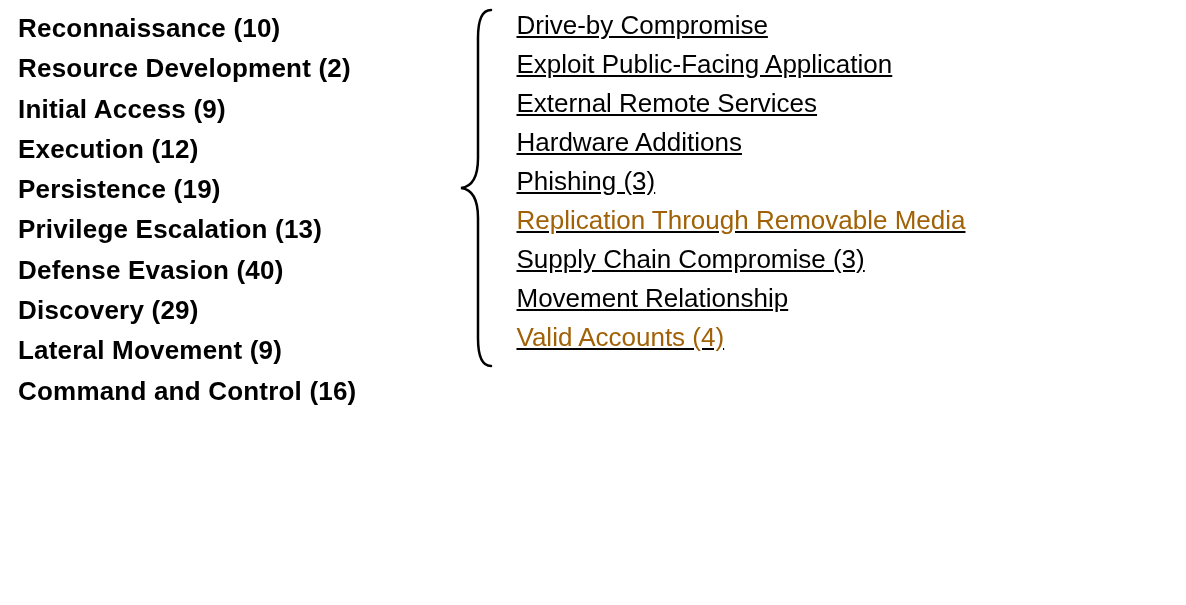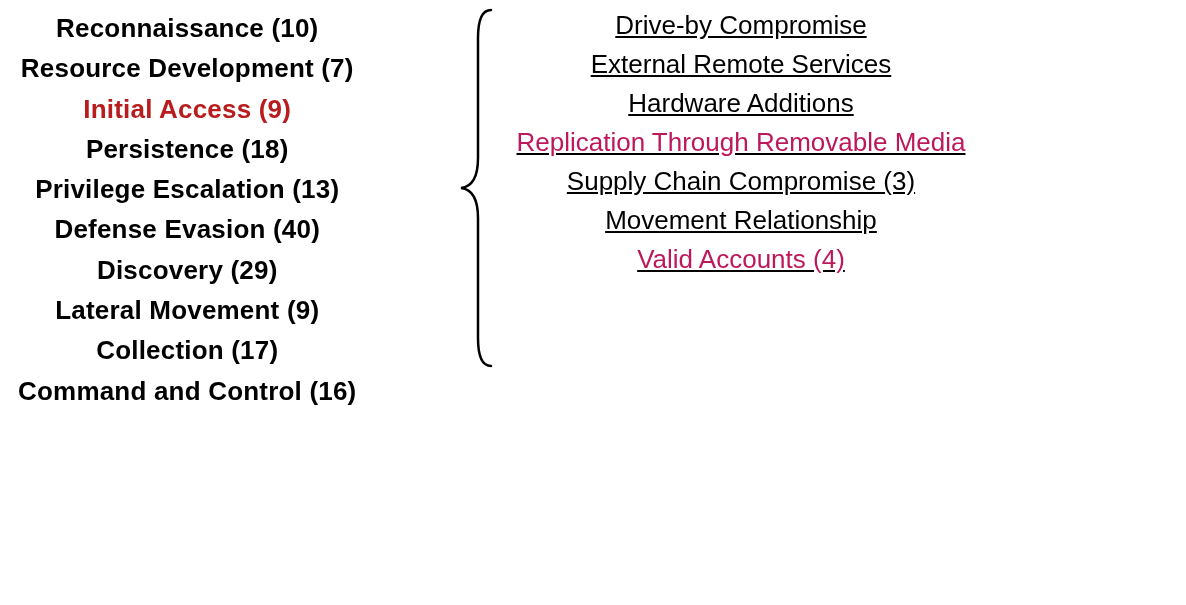--- a/index.html
+++ b/index.html
@@ -8,85 +8,86 @@
     background: #ffffff;
     font-family: Arial, Helvetica, sans-serif;
     font-size: 26px;
     color: #000;
   }
   .wrap {
     display: flex;
     flex-direction: row;
     align-items: flex-start;
     padding: 8px 18px;
-    text-align: center;
   }
   .tactics {
     display: flex;
     flex-direction: column;
     font-weight: 700;
     line-height: 1.55;
     letter-spacing: 0.2px;
     white-space: nowrap;
   }
   .tactics .item.selected {
-    color: #b91c1c; 
+    color: #000000; 
   }
   .brace {
     width: 40px;
     flex: 0 0 40px;
     margin-left: 100px;
     margin-right: 20px;
   }
   .techniques {
     display: flex;
     flex-direction: column;
     font-weight: 400;
     line-height: 1.5;
     white-space: nowrap;
     margin-top: -2px;
     text-decoration: underline;
   }
   .techniques .item.selected {
-    color: #be185d;
+    color: #a16207;
   }
 </style>
 </head>
 <body>
 
 <div class="wrap">
 
   <div class="tactics">
     <div class="item">Reconnaissance (10)</div>
-    <div class="item">Resource Development (7)</div>
+    <div class="item">Resource Development (2)</div>
     <div class="item selected">Initial Access (9)</div>
-    <div class="item">Persistence (18)</div>
+    <div class="item">Execution (12)</div>
+    <div class="item">Persistence (19)</div>
     <div class="item">Privilege Escalation (13)</div>
     <div class="item">Defense Evasion (40)</div>
     <div class="item">Discovery (29)</div>
     <div class="item">Lateral Movement (9)</div>
-    <div class="item">Collection (17)</div>
     <div class="item">Command and Control (16)</div>
   </div>
 
   <div class="brace">
     <svg viewBox="0 0 40 360" width="40" height="360" preserveAspectRatio="none">
       <path d="M35 2
                Q22 2 22 30
                L22 150
                Q22 178 5 180
                Q22 182 22 210
                L22 330
                Q22 358 35 358" fill="none" stroke="#000" stroke-width="2.5" stroke-linecap="round"></path>
     </svg>
   </div>
 
   <div class="techniques">
     <div class="item">Drive-by Compromise</div>
+    <div class="item">Exploit Public-Facing Application</div>
     <div class="item">External Remote Services</div>
     <div class="item">Hardware Additions</div>
+    <div class="item">Phishing (3)</div>
     <div class="item selected">Replication Through Removable Media</div>
     <div class="item">Supply Chain Compromise (3)</div>
     <div class="item">Movement Relationship</div>
     <div class="item selected">Valid Accounts (4)</div>
   </div>
 
 </div>
 
 </body></html>

